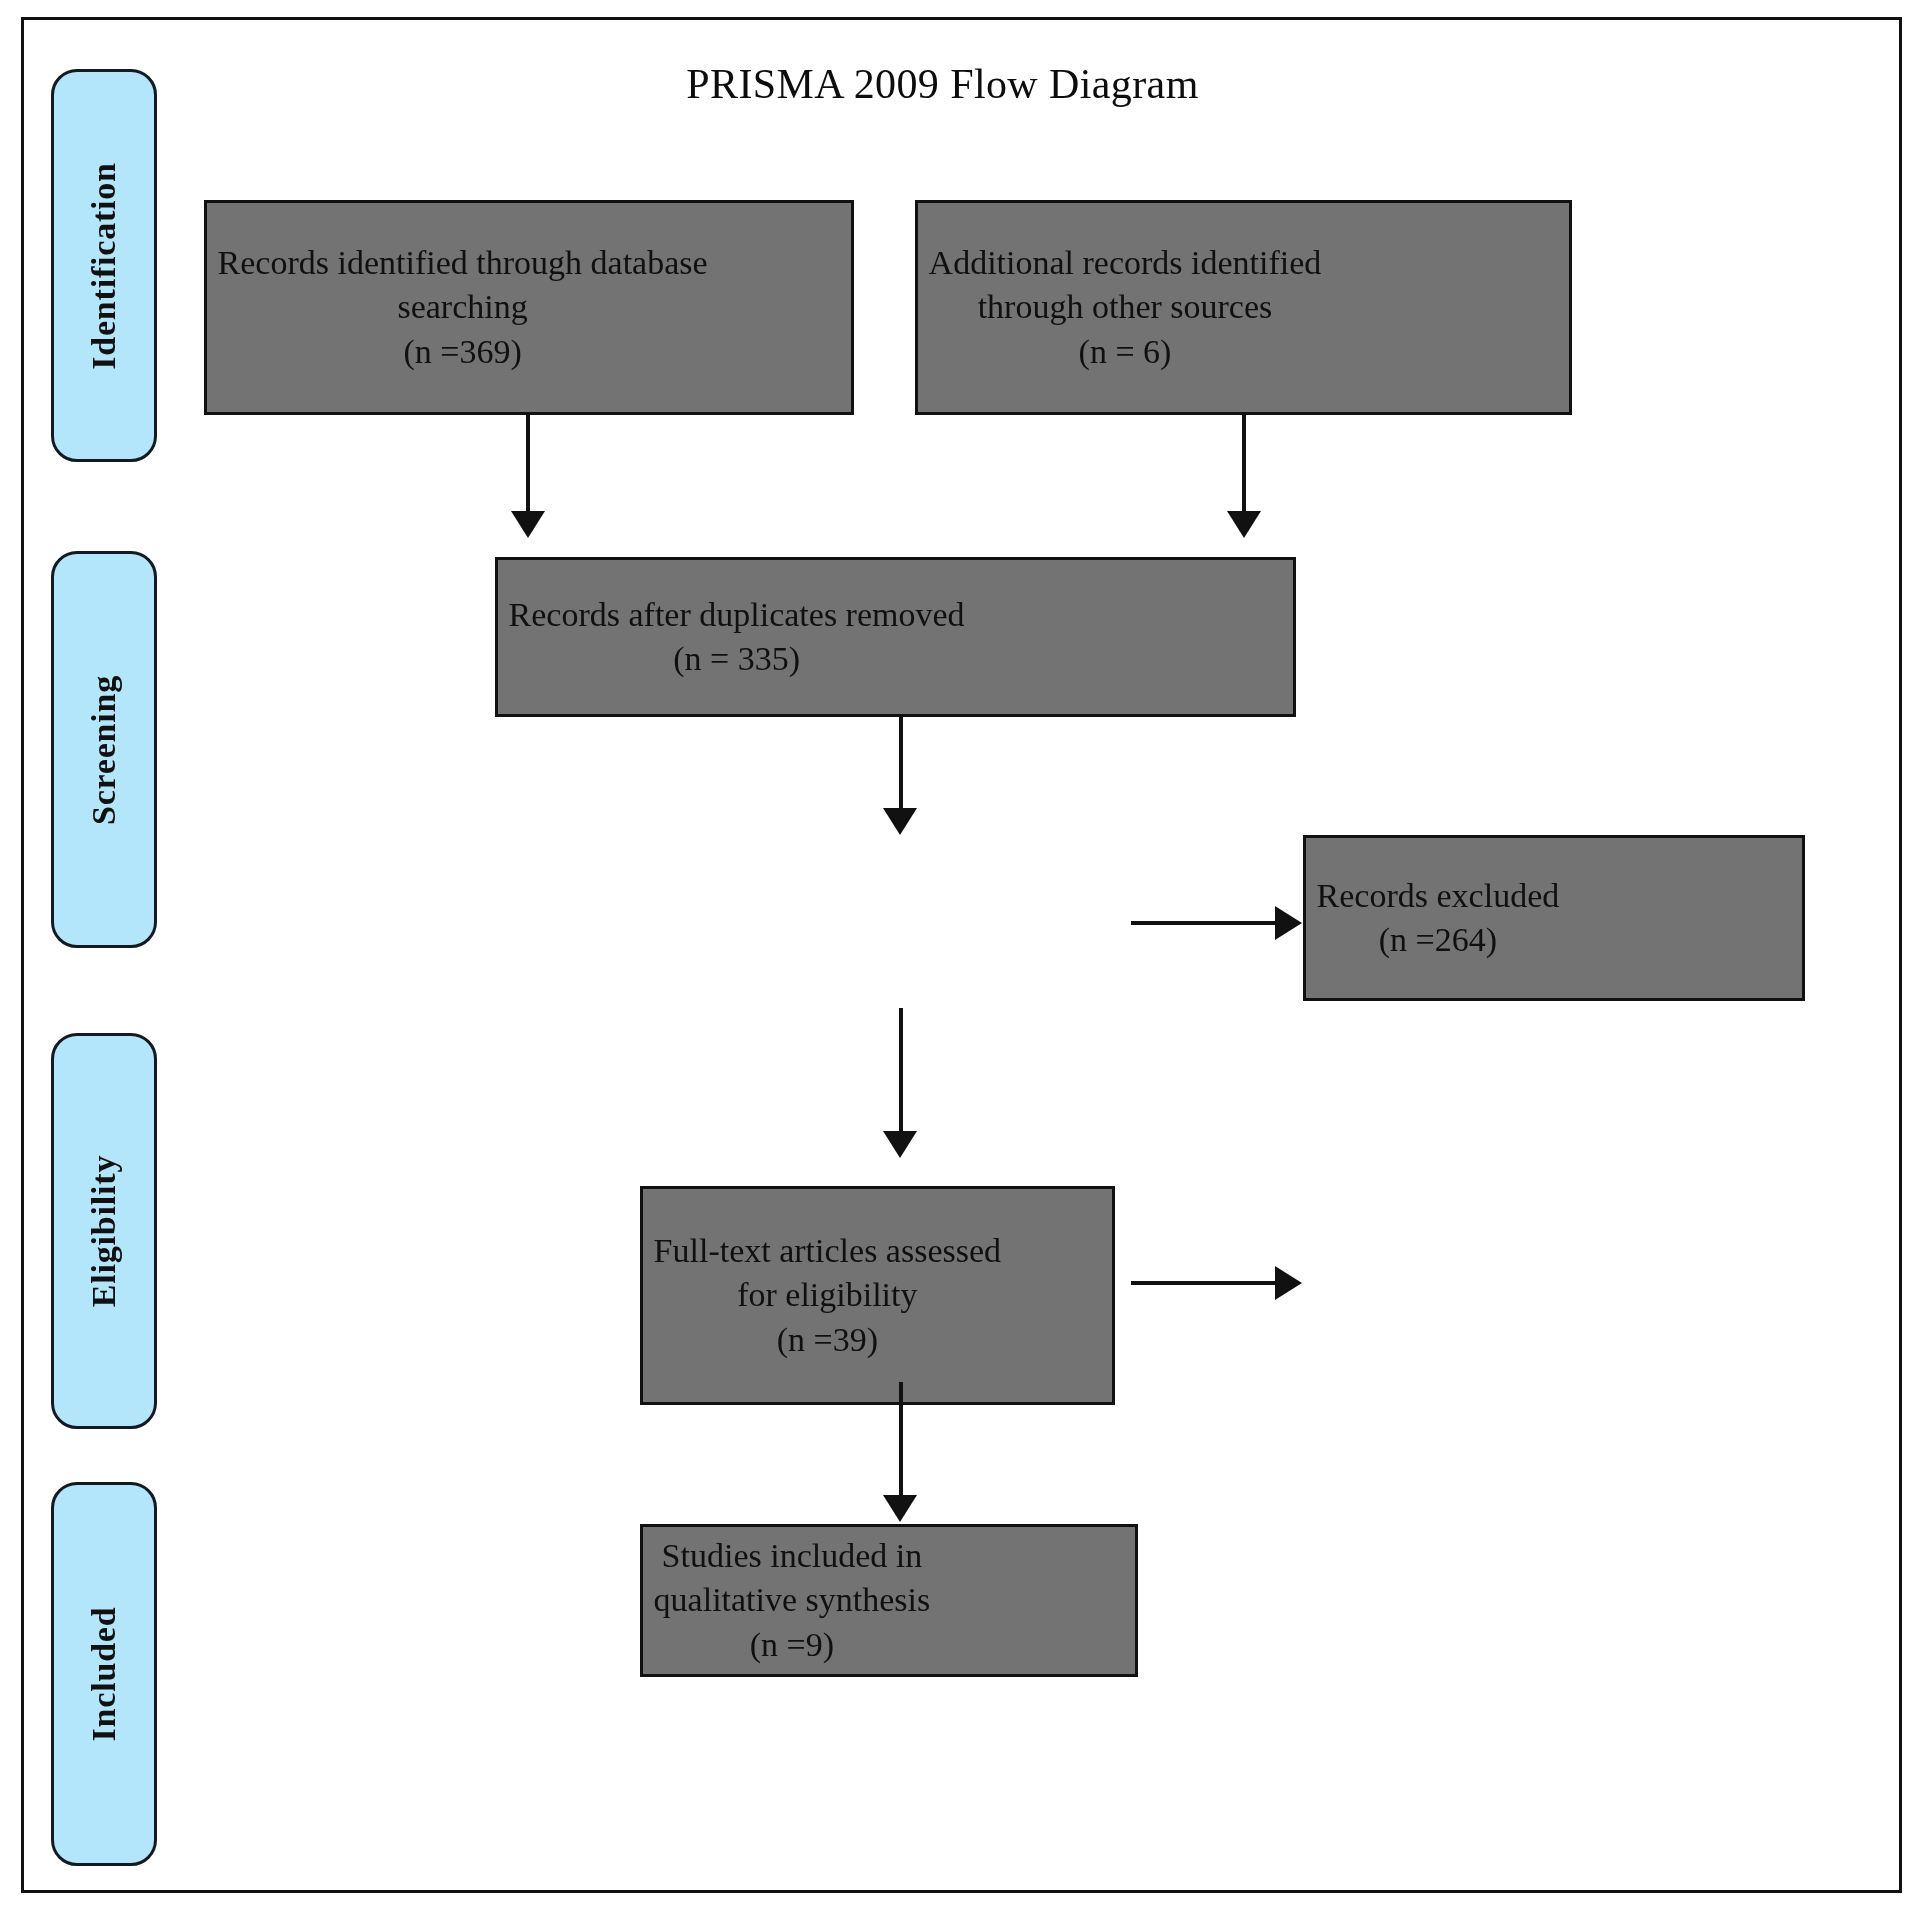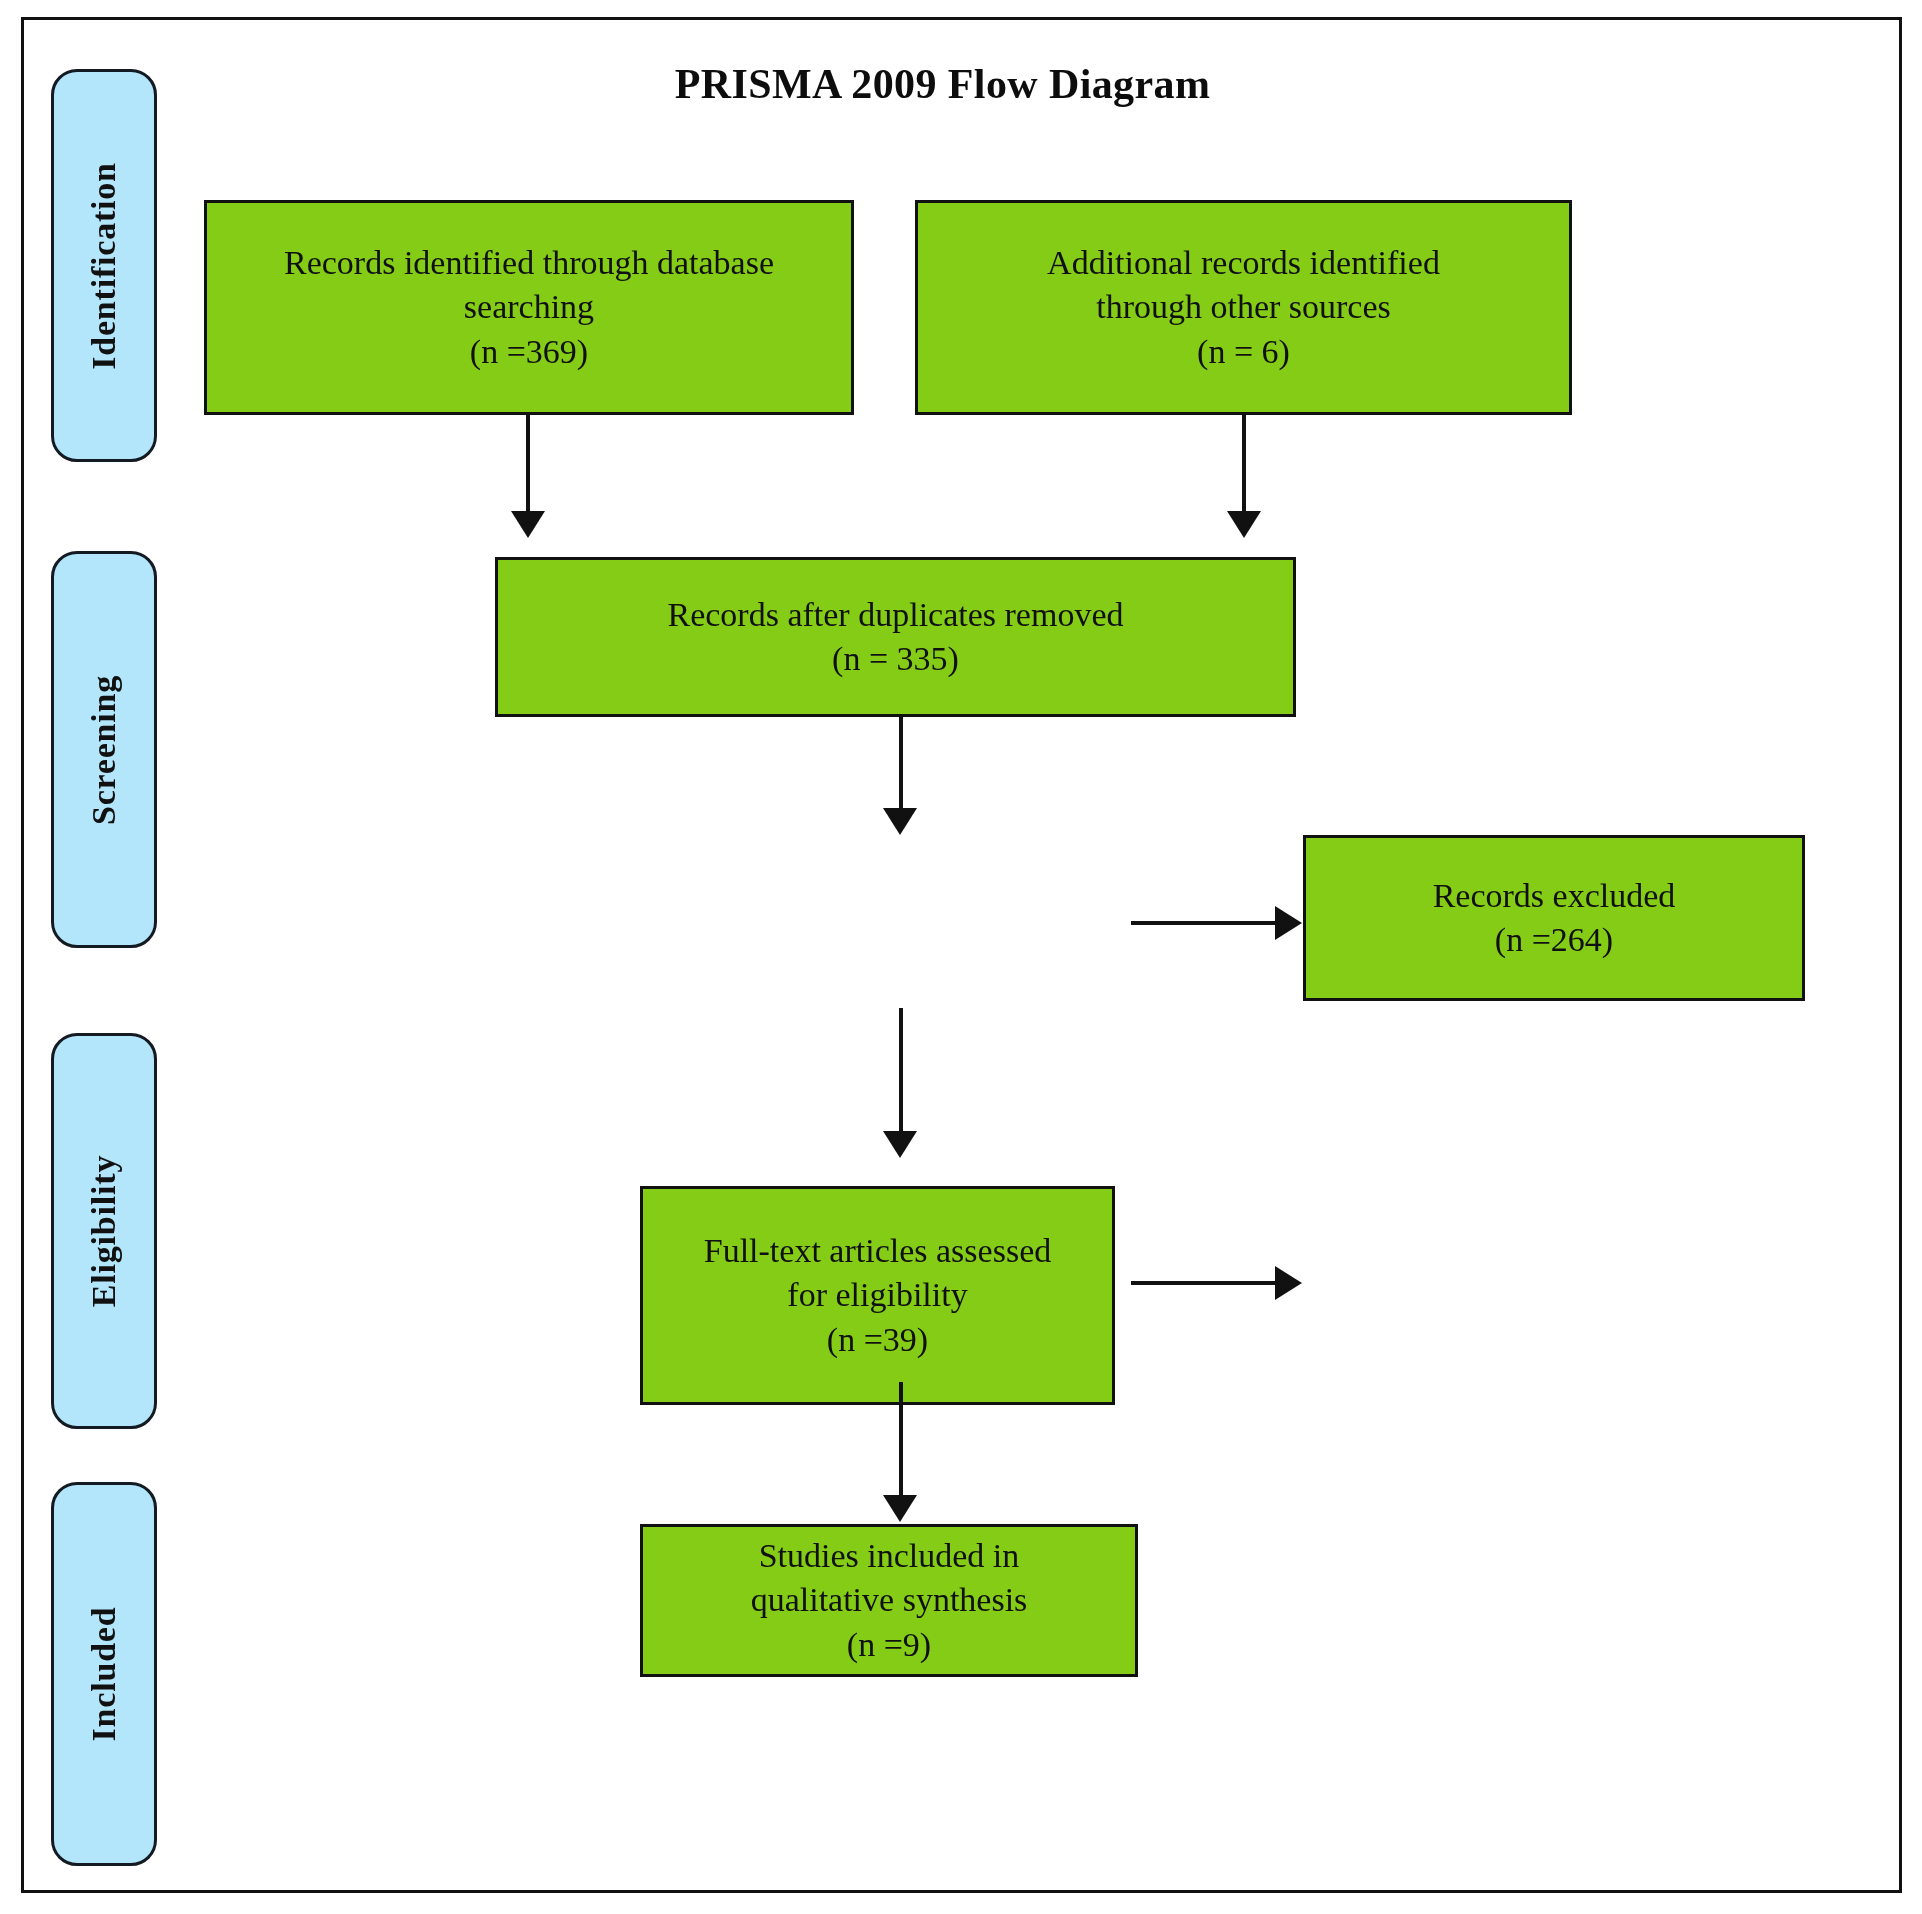--- a/index.html
+++ b/index.html
@@ -32,21 +32,21 @@
   }
 
   
   #diagram-title {
     position: absolute;
     left: 0;
     top: 60px;
     width: 1923px;
     text-align: center;
     font-size: 42px;
-    font-weight: bold;
+    font-weight: normal;
     color: #0d0d0d;
     letter-spacing: 0.4px;
   }
   #diagram-title .t-inner { display: inline-block; transform: translateX(-19px); }
 
   
   .stage-label {
     position: absolute;
     background: #b3e5fb;
     border: 3.8px solid #141a22;
@@ -63,24 +63,24 @@
     font-weight: bold;
     color: #111111;
     letter-spacing: 0.8px;
   }
 
   
   .flow-box {
     position: absolute;
     border: 3.8px solid #111111;
     box-sizing: border-box;
-    background: #84cc16;
+    background: #737373;
     display: flex;
     align-items: center;
-    justify-content: center;
+    justify-content: flex-start;
     text-align: center;
   }
   .flow-box .box-text {
     font-size: 34px;
     line-height: 1.30;
     color: #101010;
     padding: 0 10.6px;
     white-space: pre-line;
   }
   .flow-box.reasons .box-text {

